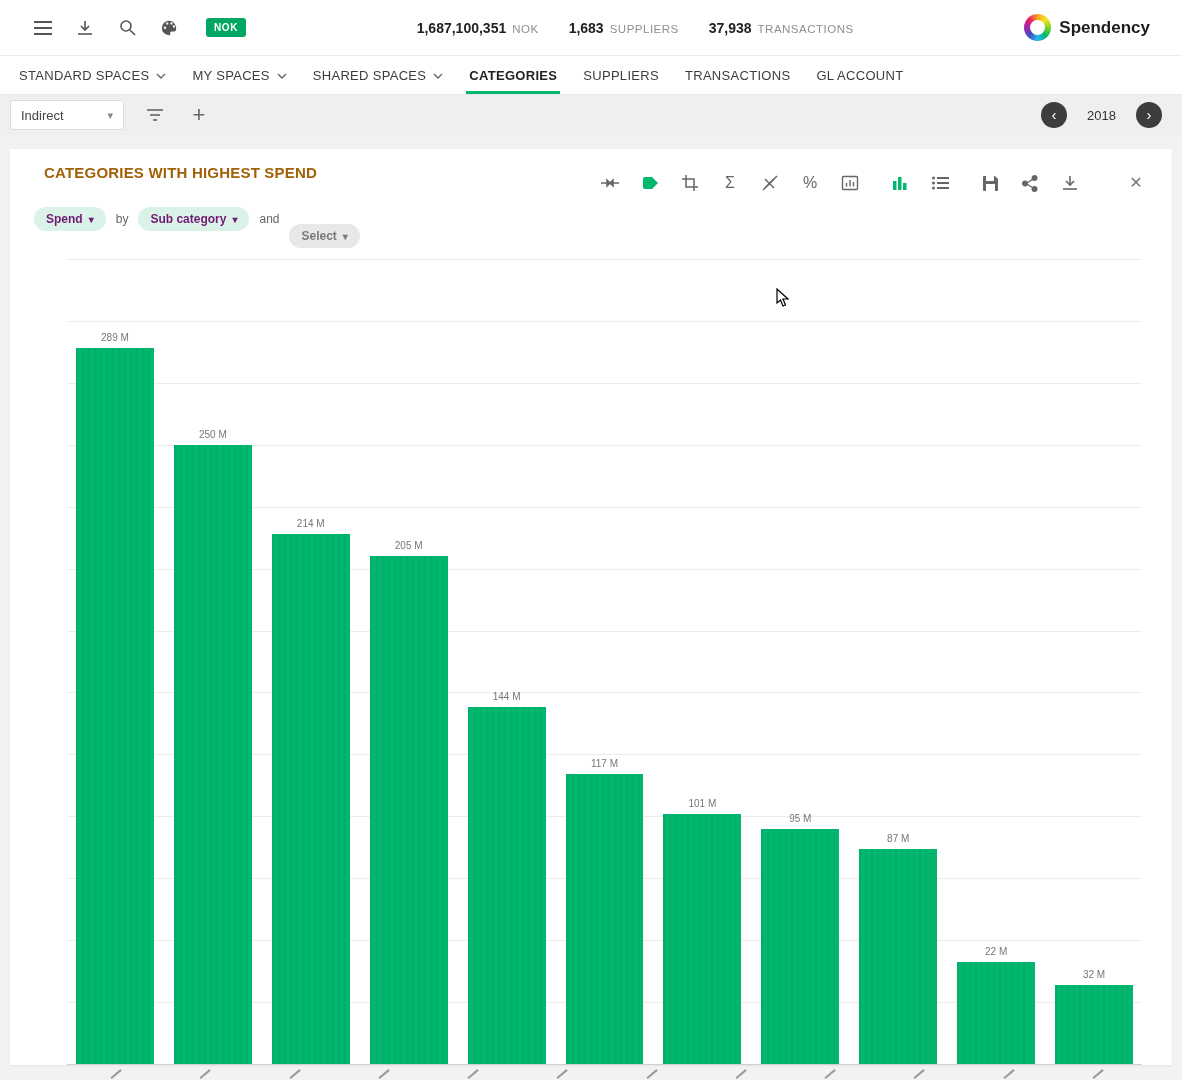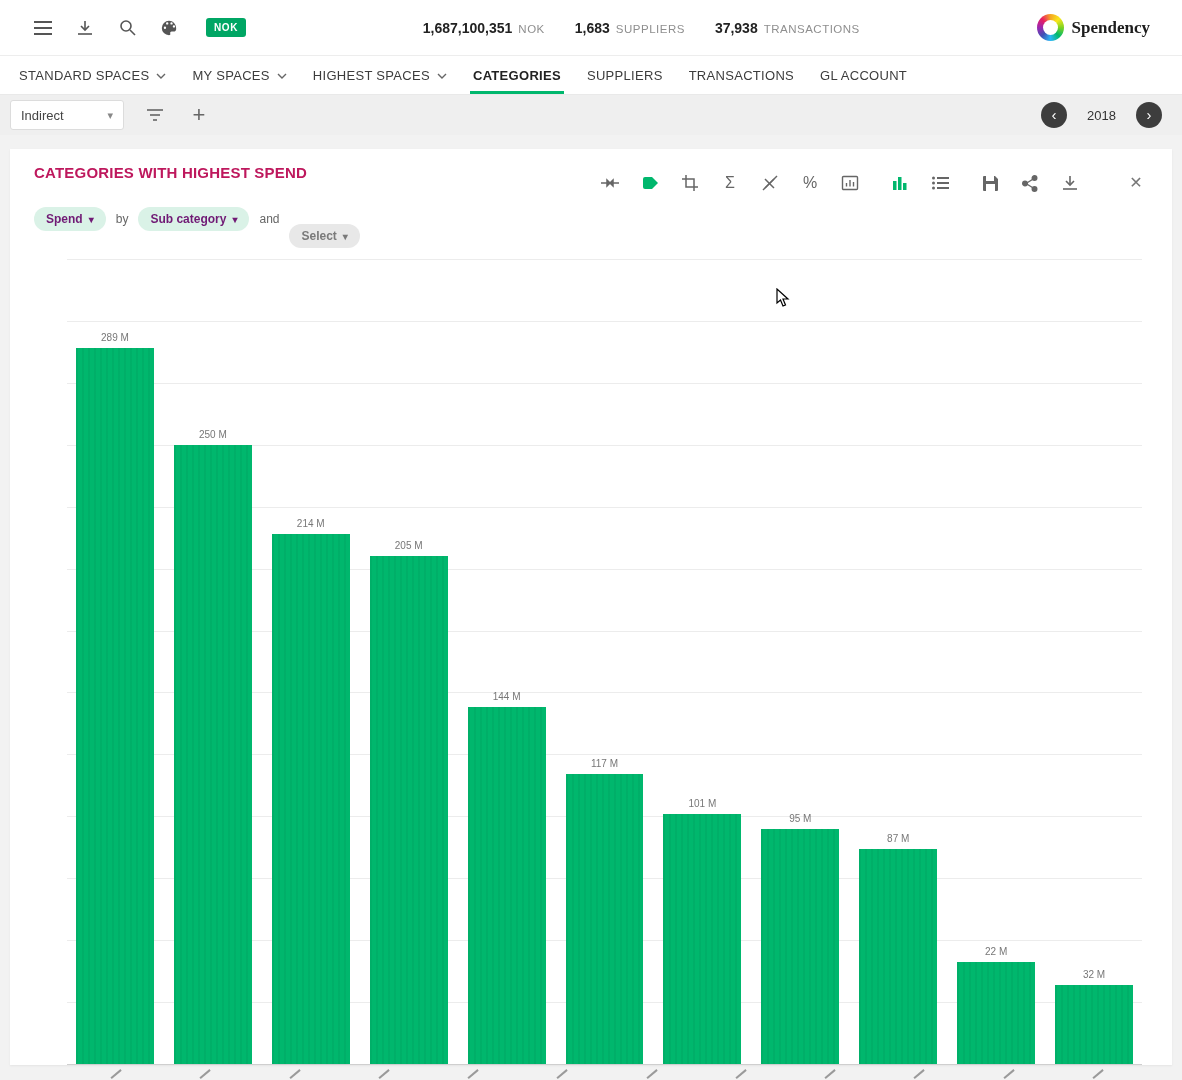--- a/index.html
+++ b/index.html
@@ -17,21 +17,21 @@
     letter-spacing:.6px; padding:4px 8px; border-radius:3px; margin-left:6px; }
   .topbar-stats { display:flex; align-items:baseline; gap:30px; margin:0 auto; }
   .stat { display:flex; align-items:baseline; gap:6px; white-space:nowrap; }
   .stat-value { font-size:14px; font-weight:bold; color:#222; }
   .stat-unit { font-size:11.5px; color:#8f8f8f; letter-spacing:.5px; }
   .brand { display:flex; align-items:center; gap:8px; }
   .brand-ring { width:27px; height:27px; border-radius:50%;
     background:conic-gradient(#f5a623,#f8e71c,#7ed321,#00b96b,#29b6f6,#3f51b5,#9c27b0,#e91e63,#f5a623);
     display:flex; align-items:center; justify-content:center; }
   .brand-ring-hole { width:15px; height:15px; border-radius:50%; background:#fff; }
-  .brand-name { font-size:17px; font-weight:bold; color:#1d1d1d;font-family:Liberation Serif, serif; }
+  .brand-name { font-size:17px; font-weight:bold; color:#1d1d1d; }
 
   
   .navbar { height:39px; background:#fff; display:flex; align-items:stretch; padding:0 6px;
     border-bottom:1px solid #e9e9e9; }
   .nav-item { display:flex; align-items:center; gap:7px; padding:0 13px; font-size:13px;
     color:#3c3c3c; letter-spacing:.3px; cursor:pointer; position:relative; }
   .nav-item.active { color:#222; font-weight:bold; }
   .nav-item.active::after { content:""; position:absolute; left:10px; right:10px; bottom:0;
     height:3px; background:#00b76d; }
   .nav-chevron svg { display:block; margin-top:2px; }
@@ -45,22 +45,22 @@
   .filter-tools { display:flex; align-items:center; gap:22px; }
   .year-nav { margin-left:auto; display:flex; align-items:center; gap:20px; margin-right:10px; }
   .year-btn { width:26px; height:26px; border-radius:50%; background:#3d3d3d; color:#fff;
     display:flex; align-items:center; justify-content:center; font-size:15px; cursor:pointer;
     padding-bottom:2px; }
   .year-label { font-size:13px; color:#333; }
 
   
   .card { margin:14px 10px 0 10px; background:#fff; height:916px; position:relative;
     box-shadow:0 1px 2px rgba(0,0,0,.06); }
-  .card-title { padding:15px 24px 0 24px; font-size:15px; font-weight:bold; color:#be185d;
-    letter-spacing:.2px; }
+  .card-title { padding:15px 24px 0 24px; font-size:15px; font-weight:bold; color:#a16207;
+    letter-spacing:.2px;margin-left:10px; }
   .pill-row { display:flex; align-items:center; gap:10px; padding:9px 24px 0 24px; }
   .pill { border-radius:13px; padding:5px 12px; font-size:12px; font-weight:bold;
     display:flex; align-items:center; gap:6px; cursor:pointer; white-space:nowrap; }
   .pill.green { background:#daf2e7; color:#701a75; }
   .pill.gray { background:#e8e8e8; color:#7a7a7a;margin-top:34px; }
   .pill .caret { font-size:10px; }
   .conj { font-size:12px; color:#666; }
 
   
   .toolbar { position:absolute; top:24px; right:26px; display:flex; align-items:center; }
@@ -161,21 +161,21 @@
   </div>
   <div class="nav-item">
     <span>MY SPACES</span>
     <span class="nav-chevron">
         <svg width="10" height="6" viewBox="0 0 10 6" fill="none" stroke="#666" stroke-width="1.4">
           <polyline points="1,1 5,5 9,1"></polyline>
         </svg>
       </span>
   </div>
   <div class="nav-item">
-    <span>HIGHEST SPACES</span>
+    <span>SHARED SPACES</span>
     <span class="nav-chevron">
         <svg width="10" height="6" viewBox="0 0 10 6" fill="none" stroke="#666" stroke-width="1.4">
           <polyline points="1,1 5,5 9,1"></polyline>
         </svg>
       </span>
   </div>
   <div class="nav-item active">
     <span>CATEGORIES</span>
   </div>
   <div class="nav-item">

